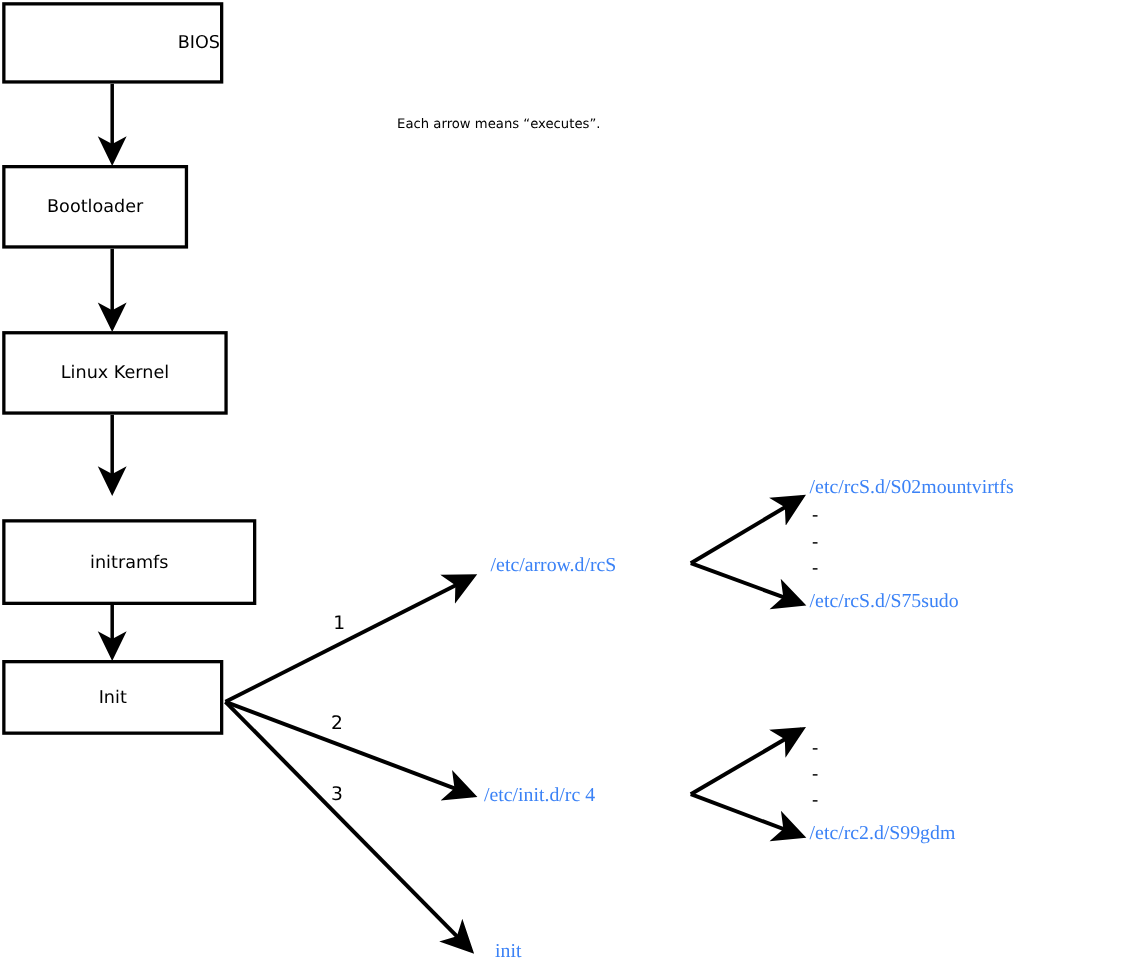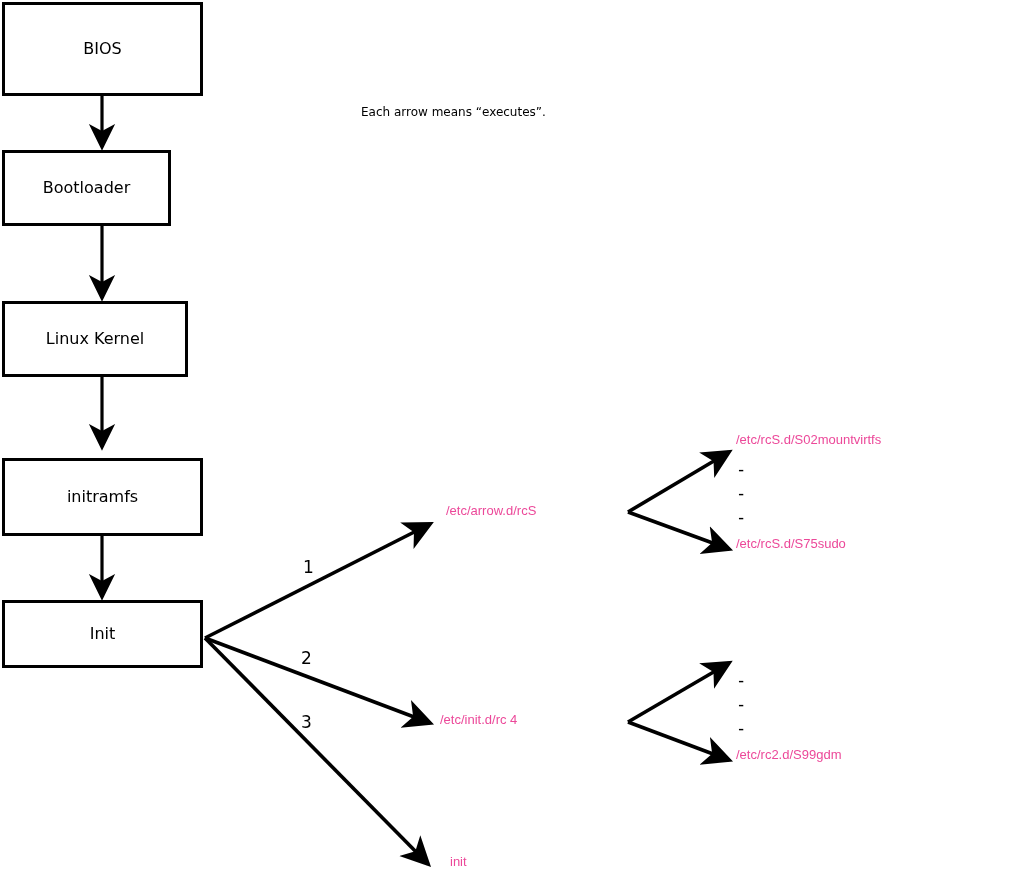--- a/index.html
+++ b/index.html
@@ -38,23 +38,23 @@
   }
   .node-label {
     font-family: "DejaVu Sans", sans-serif;
     font-size: 16px;
     color: #000000;
     line-height: 1;
     white-space: nowrap;
   }
   .mono-label {
     position: absolute;
-    font-family: Liberation Sans, sans-serif;
-    font-size: 13px;
-    color: #ec4899;
+    font-family: Liberation Serif, serif;
+    font-size: 18px;
+    color: #3b82f6;
     white-space: pre;
     line-height: 1;
   }
   .edge-number {
     position: absolute;
     font-family: "DejaVu Sans", sans-serif;
     font-size: 17px;
     color: #000000;
     line-height: 1;
   }
@@ -95,33 +95,33 @@
     <line x1="205" y1="638" x2="430" y2="723" stroke="#000000" stroke-width="3.6" marker-end="url(#ah)"></line>
     <line x1="205" y1="638" x2="428" y2="864" stroke="#000000" stroke-width="3.6" marker-end="url(#ah)"></line>
 
     <line x1="628" y1="512" x2="729" y2="452" stroke="#000000" stroke-width="3.6" marker-end="url(#ah)"></line>
     <line x1="628" y1="512" x2="729" y2="549" stroke="#000000" stroke-width="3.6" marker-end="url(#ah)"></line>
 
     <line x1="628" y1="722" x2="729" y2="663" stroke="#000000" stroke-width="3.6" marker-end="url(#ah)"></line>
     <line x1="628" y1="722" x2="729" y2="760" stroke="#000000" stroke-width="3.6" marker-end="url(#ah)"></line>
   </svg>
 
-  <div class="node-box" style="left:2px; top:2px; width:201px; height:94px;">
+  <div class="node-box" style="left:2px; top:2px; width:201px; height:74px;justify-content:flex-end;">
     <span class="node-label">BIOS</span>
   </div>
 
   <div class="node-box" style="left:2px; top:150px; width:169px; height:76px;">
     <span class="node-label">Bootloader</span>
   </div>
 
-  <div class="node-box" style="left:2px; top:301px; width:186px; height:76px;">
+  <div class="node-box" style="left:2px; top:301px; width:205px; height:76px;">
     <span class="node-label">Linux Kernel</span>
   </div>
 
-  <div class="node-box" style="left:2px; top:458px; width:201px; height:78px;align-items:center;">
+  <div class="node-box" style="left:2px; top:472px; width:231px; height:78px;align-items:center;">
     <span class="node-label">initramfs</span>
   </div>
 
   <div class="node-box" style="left:2px; top:600px; width:201px; height:68px;">
     <span class="node-label">Init</span>
   </div>
 
   <div class="note-text" style="left:361px; top:106px;">Each arrow means “executes”.</div>
 
   <div class="edge-number" style="left:303px; top:559px;">1</div>

